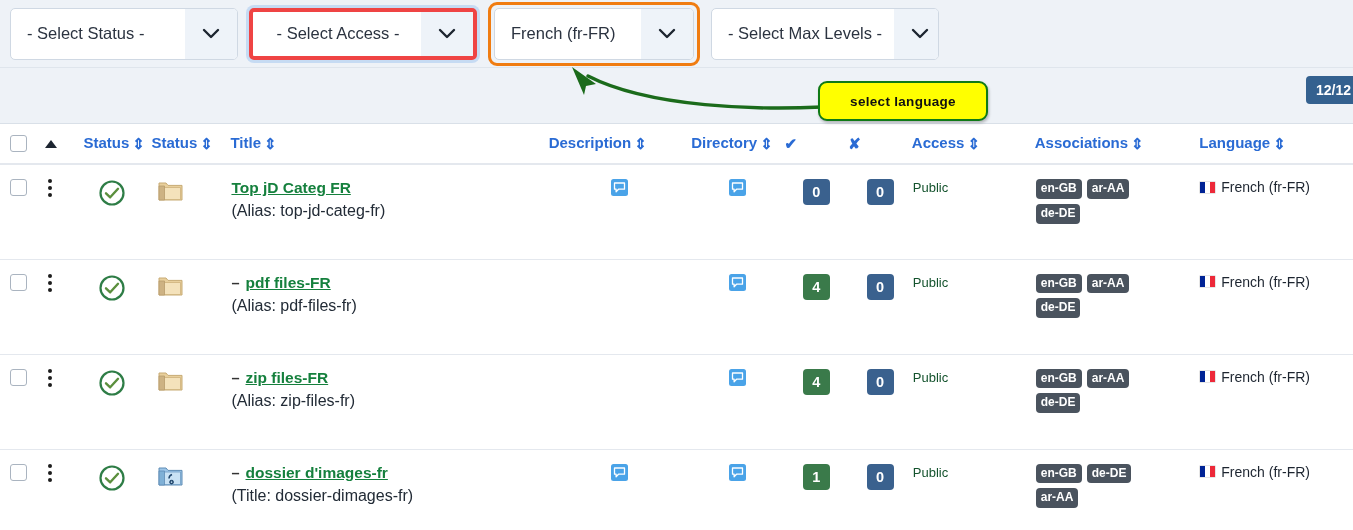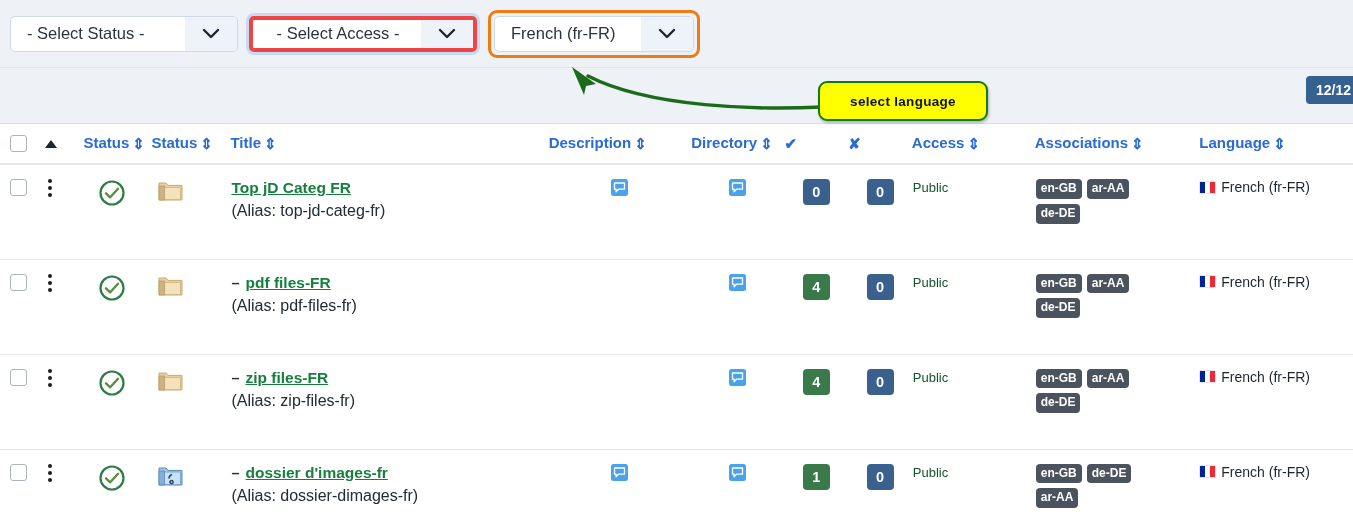--- a/index.html
+++ b/index.html
@@ -21,21 +21,21 @@
     height: 68px;
     background: #eef2f7;
     border-bottom: 1px solid #dfe5ec;
     display: flex;
     align-items: center;
     padding: 0 10px;
     gap: 11px;
   }
   .select {
     position: relative;
-    height: 36px;
+    height: 52px;
     background: #ffffff;
     border: 1px solid #cfd8e3;
     border-radius: 5px;
     display: flex;
     align-items: center;
     justify-content: space-between;
     font-size: 16.5px;
     color: #2b3340;
     padding: 0;
     overflow: hidden;
@@ -256,20 +256,28 @@
         <span class="sel-label">French (fr-FR)</span>
         <span class="caret">
           <svg width="18" height="12" viewBox="0 0 18 12">
               <path d="M2 2 L9 9 L16 2" stroke="#1d2530" stroke-width="2.4" fill="none" stroke-linecap="round" stroke-linejoin="round"></path>
             </svg>
         </span>
       </div>
     </div>
 
 
+    <div class="select sel-maxlevels">
+      <span class="sel-label">- Select Max Levels -</span>
+      <span class="caret">
+        <svg width="18" height="12" viewBox="0 0 18 12">
+            <path d="M2 2 L9 9 L16 2" stroke="#1d2530" stroke-width="2.4" fill="none" stroke-linecap="round" stroke-linejoin="round"></path>
+          </svg>
+      </span>
+    </div>
   </div>
 
   <div class="annostrip"></div>
 
   <svg class="arrow-svg" viewBox="0 0 270 52">
     <path d="M262 45 C200 48, 90 46, 28 14" stroke="#1b6b1b" stroke-width="3.4" fill="none" stroke-linecap="round"></path>
     <path d="M12 5 L36 22 L26 24 L24 33 Z" fill="#1b6b1b"></path>
   </svg>
 
   <div class="callout">select language</div>
@@ -516,21 +524,21 @@
                 <path d="M3.5 8 h19 v12.5 h-19 z" fill="#c9e2f5" stroke="#6f9dc4" stroke-width=".8"></path>
                 <path d="M14 10.5 c-2 .8 -3 2 -3 4 M13.5 16.5 a1.6 1.6 0 1 0 .1 0" stroke="#22486e" stroke-width="1.5" fill="none"></path>
                 <path d="M1 7 h5.5 v14 h-5.5 z" fill="#7fb0d6" stroke="#5e8cb5" stroke-width=".8"></path>
               </svg></span>
           </td>
           <td class="c-title">
             <div class="title-line">
               <span class="dash">–</span>
               <a class="title-link">dossier d'images-fr</a>
             </div>
-            <div class="alias" style="margin-left:0px;">(Alias: dossier-dimages-fr)</div>
+            <div class="alias" style="margin-left:0px;">(Title: dossier-dimages-fr)</div>
           </td>
           <td class="c-desc cell-center"><svg width="17" height="17" viewBox="0 0 17 17">
               <rect x="0" y="0" width="17" height="17" rx="2.5" fill="#4aa3e8"></rect>
               <path d="M3.5 4 h10 v6.2 h-6 l-2.4 2.6 v-2.6 h-1.6 z" fill="none" stroke="#ffffff" stroke-width="1.3" stroke-linejoin="round"></path>
             </svg></td>
           <td class="c-dir cell-center"><svg width="17" height="17" viewBox="0 0 17 17">
               <rect x="0" y="0" width="17" height="17" rx="2.5" fill="#4aa3e8"></rect>
               <path d="M3.5 4 h10 v6.2 h-6 l-2.4 2.6 v-2.6 h-1.6 z" fill="none" stroke="#ffffff" stroke-width="1.3" stroke-linejoin="round"></path>
             </svg></td>
           <td class="c-yes cell-center"><span class="numbadge nb-green">1</span></td>

